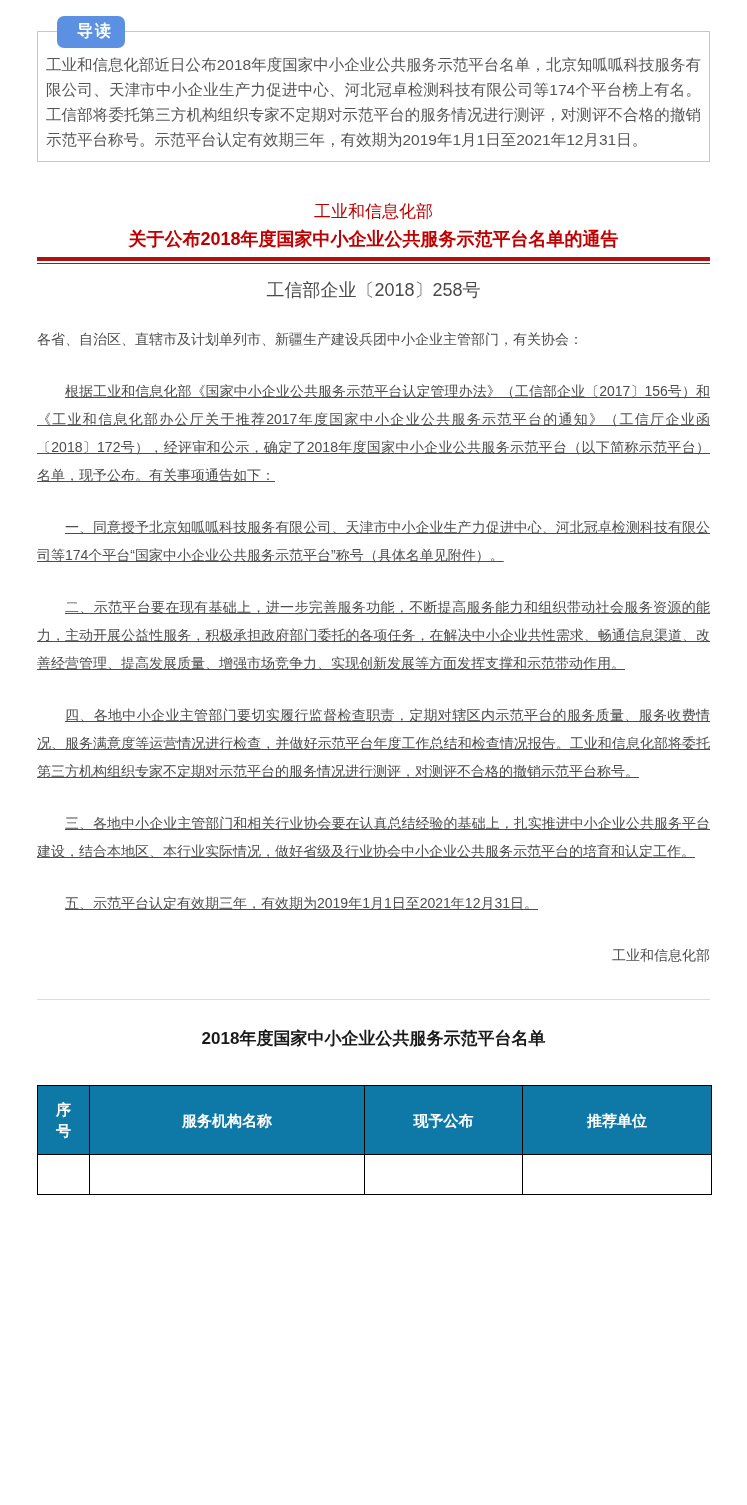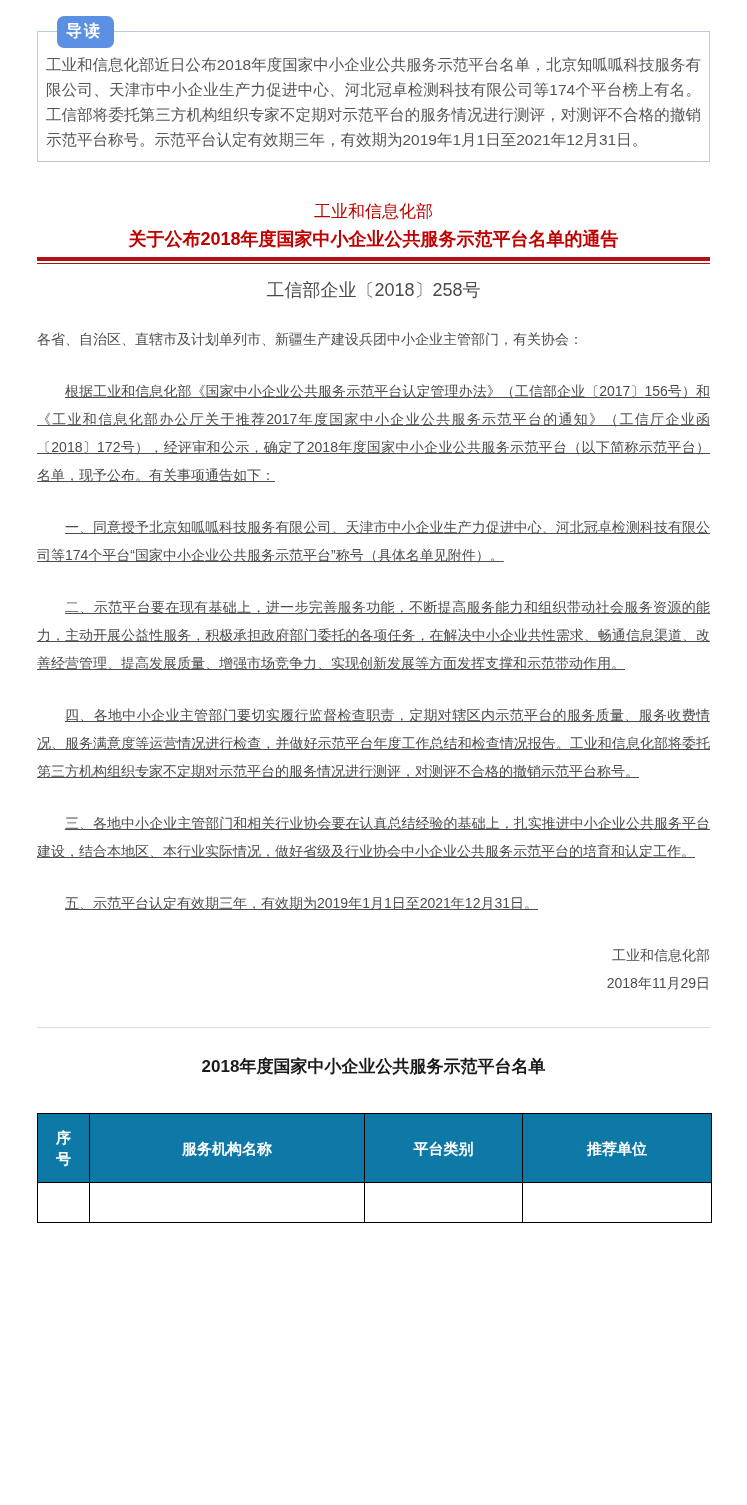--- a/index.html
+++ b/index.html
@@ -16,21 +16,21 @@
   .lead-badge {
     position: absolute;
     left: 57px;
     top: 16px;
     z-index: 2;
     background: var(--badge_blue, #5b90e2);
     color: #ffffff;
     font-size: 16px;
     font-weight: bold;
     letter-spacing: 2px;
-    padding: 5px 12px 6px 9px;
+    padding: 5px 12px 6px 20px;
     border-radius: 7px;
   }
   .summary-box {
     margin: 31px 37px 0 37px;
     border: 1px solid var(--summary_border, #b9cbda);
     padding: 20px 8px 9px 8px;
   }
   .summary-text {
     font-size: 15.5px;
     line-height: 25px;
@@ -139,39 +139,38 @@
 
   <div class="doc-body">
     <p class="no-indent">各省、自治区、直辖市及计划单列市、新疆生产建设兵团中小企业主管部门，有关协会：</p>
     <p class="indent">根据工业和信息化部《国家中小企业公共服务示范平台认定管理办法》（工信部企业〔2017〕156号）和《工业和信息化部办公厅关于推荐2017年度国家中小企业公共服务示范平台的通知》（工信厅企业函〔2018〕172号），经评审和公示，确定了2018年度国家中小企业公共服务示范平台（以下简称示范平台）名单，现予公布。有关事项通告如下：</p>
     <p class="indent">一、同意授予北京知呱呱科技服务有限公司、天津市中小企业生产力促进中心、河北冠卓检测科技有限公司等174个平台“国家中小企业公共服务示范平台”称号（具体名单见附件）。</p>
     <p class="indent">二、示范平台要在现有基础上，进一步完善服务功能，不断提高服务能力和组织带动社会服务资源的能力，主动开展公益性服务，积极承担政府部门委托的各项任务，在解决中小企业共性需求、畅通信息渠道、改善经营管理、提高发展质量、增强市场竞争力、实现创新发展等方面发挥支撑和示范带动作用。</p>
     <p class="indent">四、各地中小企业主管部门要切实履行监督检查职责，定期对辖区内示范平台的服务质量、服务收费情况、服务满意度等运营情况进行检查，并做好示范平台年度工作总结和检查情况报告。工业和信息化部将委托第三方机构组织专家不定期对示范平台的服务情况进行测评，对测评不合格的撤销示范平台称号。</p>
     <p class="indent">三、各地中小企业主管部门和相关行业协会要在认真总结经验的基础上，扎实推进中小企业公共服务平台建设，结合本地区、本行业实际情况，做好省级及行业协会中小企业公共服务示范平台的培育和认定工作。</p>
     <p class="indent">五、示范平台认定有效期三年，有效期为2019年1月1日至2021年12月31日。</p>
     <p class="sig">工业和信息化部</p>
-    <p class="sig">2018年11月29日</p>
   </div>
 
   <hr class="divider">
 
   <h3 class="table-title">2018年度国家中小企业公共服务示范平台名单</h3>
 
   <table class="platform-table">
     <colgroup>
       <col style="width:52px">
       <col style="width:275px">
       <col style="width:158px">
       <col style="width:189px">
     </colgroup>
     <thead>
       <tr>
         <th>序号</th>
         <th>服务机构名称</th>
-        <th>平台类别</th>
+        <th>现予公布</th>
         <th>推荐单位</th>
       </tr>
     </thead>
     <tbody>
       <tr>
         <td></td>
         <td></td>
         <td></td>
         <td></td>
       </tr>

